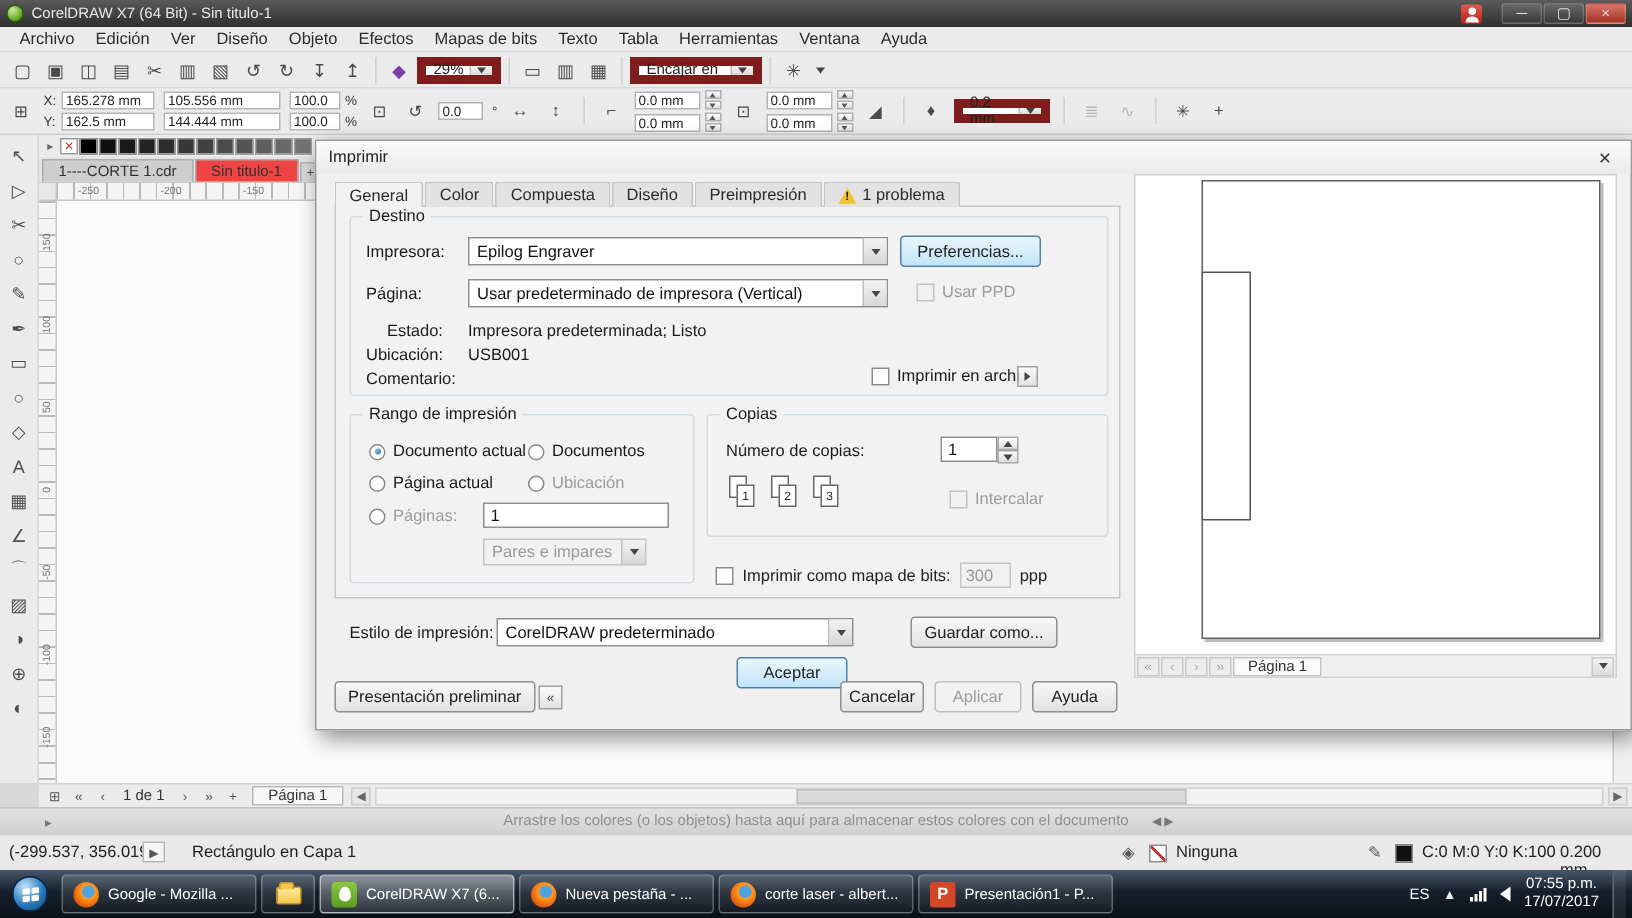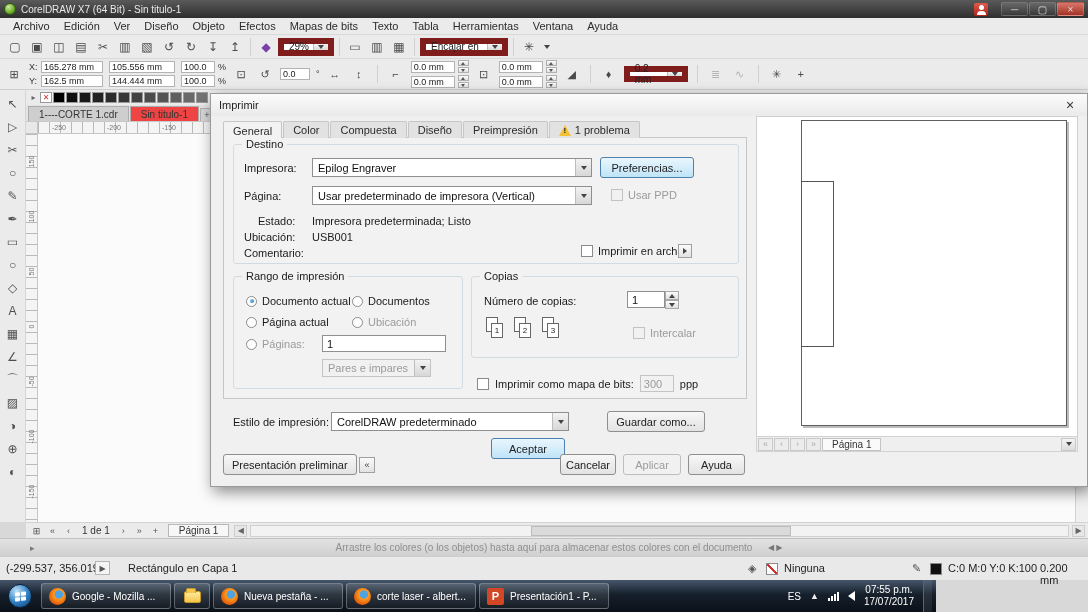--- a/index.html
+++ b/index.html
@@ -32,21 +32,21 @@
 .tri-down{width:0;height:0;border-left:3px solid transparent;border-right:3px solid transparent;border-top:4px solid #444;}
 .tri-up{width:0;height:0;border-left:3px solid transparent;border-right:3px solid transparent;border-bottom:4px solid #444;}
 .tri-right{width:0;height:0;border-top:3px solid transparent;border-bottom:3px solid transparent;border-left:4px solid #444;}
 
 
 .propbar{position:absolute;top:59px;left:0;right:0;height:31px;background:#ebebeb;border-bottom:1px solid #cfcfcf;display:flex;align-items:center;gap:6px;padding:0 5px;font-size:9px;}
 .pb-stack{display:flex;flex-direction:column;gap:2px;}
 .pb-row{display:flex;align-items:center;gap:3px;}
 .pb-lbl{font-size:9px;color:#333;width:9px;}
 .field{background:#fff;border:1px solid #b3b3b3;height:12px;font-size:9px;padding:0 2px;display:flex;align-items:center;color:#222;}
-.field.w62{width:62px;}.field.w66{width:66px;}.field.w34{width:34px;}.field.w30{width:30px;}.field.w44{width:44px;}
+.field.w62{width:62px;}.field.w66{width:78px;}.field.w34{width:34px;}.field.w30{width:30px;}.field.w44{width:44px;}
 .spincol{display:flex;flex-direction:column;gap:1px;}
 .spincol i{width:11px;height:6px;border:1px solid #b0b0b0;background:linear-gradient(#fdfdfd,#dfdfdf);display:flex;align-items:center;justify-content:center;}
 .spincol i b{width:0;height:0;border-left:2.5px solid transparent;border-right:2.5px solid transparent;}
 .spincol .up b{border-bottom:3px solid #555;}
 .spincol .dn b{border-top:3px solid #555;}
 .pbtn{width:18px;height:18px;display:flex;align-items:center;justify-content:center;color:#4a4a4a;font-size:11px;}
 .pbtn.disabled{color:#b5b5b5;}
 .pct{color:#333;}
 
 
@@ -138,21 +138,21 @@
 .statusrow .coords{position:absolute;left:6px;top:5px;color:#222;}
 .statusrow .flyout-btn{position:absolute;left:95px;top:4px;width:15px;height:14px;border:1px solid #b5b5b5;background:#f4f4f4;display:flex;align-items:center;justify-content:center;font-size:8px;color:#555;}
 .statusrow .objinfo{position:absolute;left:128px;top:5px;color:#222;}
 .s-ico{position:absolute;top:5px;color:#555;font-size:11px;}
 .s-swatch{position:absolute;top:6px;width:12px;height:12px;border:1px solid #8a8a8a;background:#fff;}
 .s-swatch.nofill{background:linear-gradient(45deg,transparent 44%,#c33 44% 56%,transparent 56%),#fff;}
 .s-swatch.black{background:#101010;}
 .s-txt{position:absolute;top:5px;color:#222;}
 
 
-.taskbar{position:absolute;left:0;top:580px;width:936px;height:32px;background:linear-gradient(#46566b,#16202c 45%,#0a1018);display:flex;align-items:center;padding:0 2px;gap:3px;}
+.taskbar{position:absolute;left:0;top:580px;width:1088px;height:32px;background:linear-gradient(#46566b,#16202c 45%,#0a1018);display:flex;align-items:center;padding:0 2px;gap:3px;}
 .orb{width:36px;height:30px;display:flex;align-items:center;justify-content:center;}
 .orb-circle{width:24px;height:24px;border-radius:50%;background:radial-gradient(circle at 35% 28%,#bfe3f8,#2d7bbf 55%,#0b3f73);border:1px solid #09253f;display:flex;align-items:center;justify-content:center;}
 .flag{display:grid;grid-template-columns:5px 5px;gap:1px;transform:skewY(-6deg);}
 .flag i{width:5px;height:4px;background:#fff;border-radius:1px;}
 .task-item{height:26px;border-radius:3px;border:1px solid rgba(255,255,255,.28);background:linear-gradient(rgba(255,255,255,.16),rgba(255,255,255,.04));display:flex;align-items:center;gap:6px;padding:0 7px;color:#fff;font-size:10px;}
 .task-item .tlabel{max-width:92px;white-space:nowrap;overflow:hidden;text-overflow:ellipsis;}
 .task-item.wide{width:130px;}
 .task-item.iconly{width:36px;justify-content:center;}
 .task-item.active{background:linear-gradient(rgba(255,255,255,.42),rgba(255,255,255,.14));border-color:rgba(255,255,255,.5);}
 .ic-firefox{width:17px;height:17px;border-radius:50%;background:radial-gradient(circle at 58% 38%,#4ea3e0 0 26%,#ff9a1e 32%,#e2590a 72%,#b63a05);flex:0 0 17px;}
@@ -641,20 +641,26 @@
           </span>
         </span>
       </span>
     <span class="task-item wide">
         <span class="ic-firefox"></span>
         <span class="tlabel">Google - Mozilla ...</span>
       </span>
     <span class="task-item iconly">
         <span class="ic-folder"></span>
       </span>
+    <span class="task-item wide active">
+        <span class="ic-corel">
+          <i></i>
+        </span>
+        <span class="tlabel">CorelDRAW X7 (6...</span>
+      </span>
     <span class="task-item wide">
         <span class="ic-firefox"></span>
         <span class="tlabel">Nueva pestaña - ...</span>
       </span>
     <span class="task-item wide">
         <span class="ic-firefox"></span>
         <span class="tlabel">corte laser - albert...</span>
       </span>
     <span class="task-item wide">
         <span class="ic-ppt">P</span>

